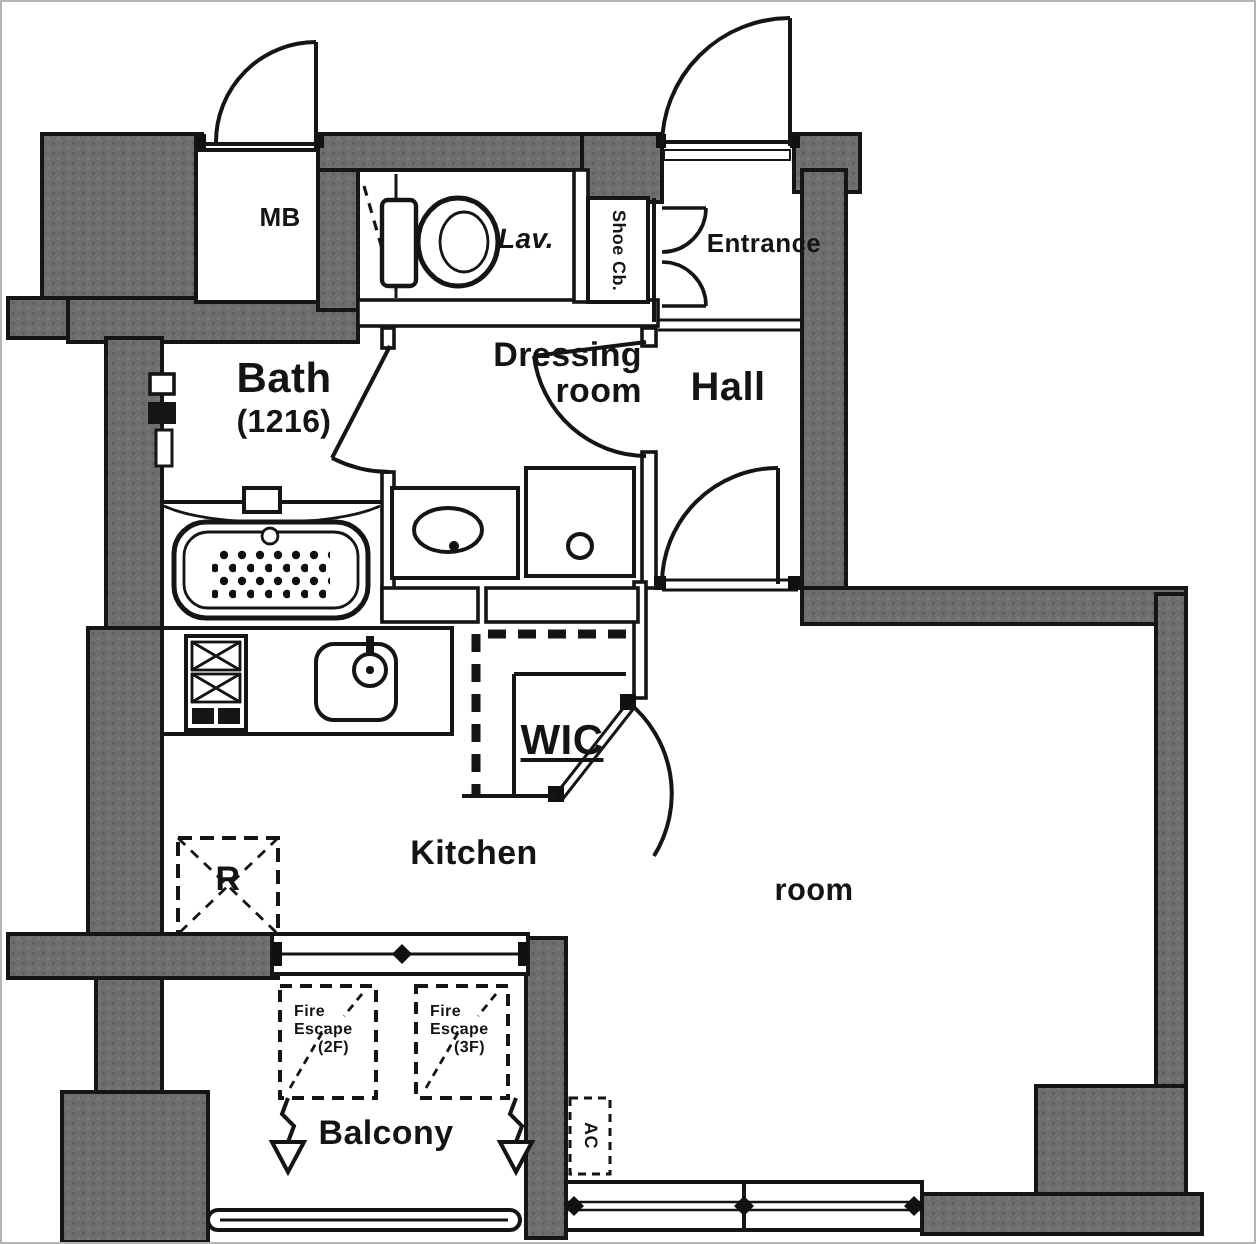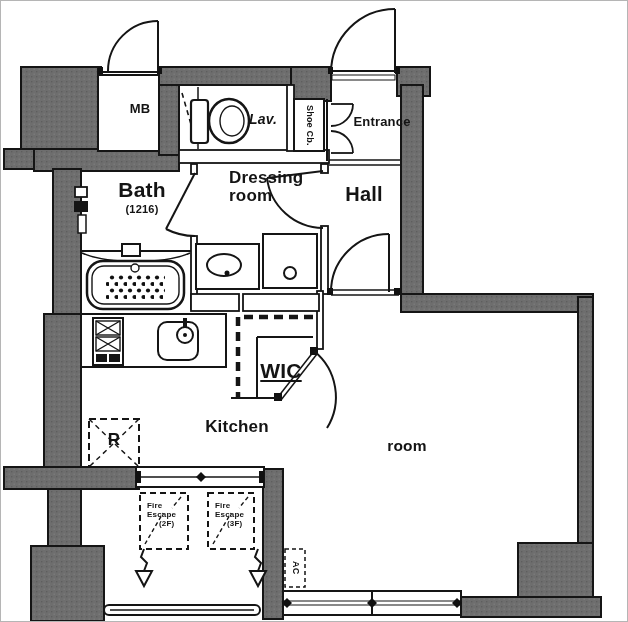--- a/index.html
+++ b/index.html
@@ -241,30 +241,31 @@
   <g>
     <rect x="284" y="548" width="20" height="38" fill="none" stroke="#151515" stroke-width="1.5" stroke-dasharray="4,3"></rect>
   </g>
 </svg>
 
   <div class="lbl" style="left:97px;top:101px;width:84px;font-size:13px;">MB</div>
   <div class="lbl" style="left:238px;top:111px;width:48px;font-size:14px;font-style:italic;">Lav.</div>
   <div class="lbl vert" style="left:294px;top:101px;width:28px;height:46px;font-size:9px;">Shoe Cb.</div>
   <div class="lbl" style="left:330px;top:114px;width:68px;font-size:13px;margin-left:17px;">Entrance</div>
   <div class="lbl" style="left:95px;top:178px;width:92px;font-size:21px;">Bath</div>
-  <div class="lbl" style="left:95px;top:203px;width:92px;font-size:11px;">(1216)</div>
-  <div class="lbl left" style="left:228px;top:168px;width:92px;font-size:17px;">
+  <div class="lbl" style="left:95px;top:203px;width:92px;font-size:16px;">(1216)</div>
+  <div class="lbl left" style="left:228px;top:168px;width:92px;font-size:17px;text-align:right;">
     <span>Dressing</span><br>
     <span>room</span>
   </div>
   <div class="lbl" style="left:330px;top:183px;width:66px;font-size:20px;">Hall</div>
   <div class="lbl" style="left:256px;top:359px;width:48px;font-size:21px;text-decoration:underline;">WIC</div>
   <div class="lbl" style="left:156px;top:417px;width:74px;font-size:17px;margin-left:43px;">Kitchen</div>
   <div class="lbl" style="left:89px;top:430px;width:48px;font-size:17px;">R</div>
   <div class="lbl" style="left:368px;top:437px;width:76px;font-size:15.5px;">room</div>
+  <div class="lbl" style="left:138px;top:557px;width:108px;font-size:17px;">Balcony</div>
   <div class="lbl fire" style="left:141px;top:500px;width:44px;font-size:8px;">
     <span>Fire</span>
     <span>Escape</span>
     <span class="l3">(2F)</span>
   </div>
   <div class="lbl fire" style="left:209px;top:500px;width:42px;font-size:8px;">
     <span>Fire</span>
     <span>Escape</span>
     <span class="l3">(3F)</span>
   </div>

